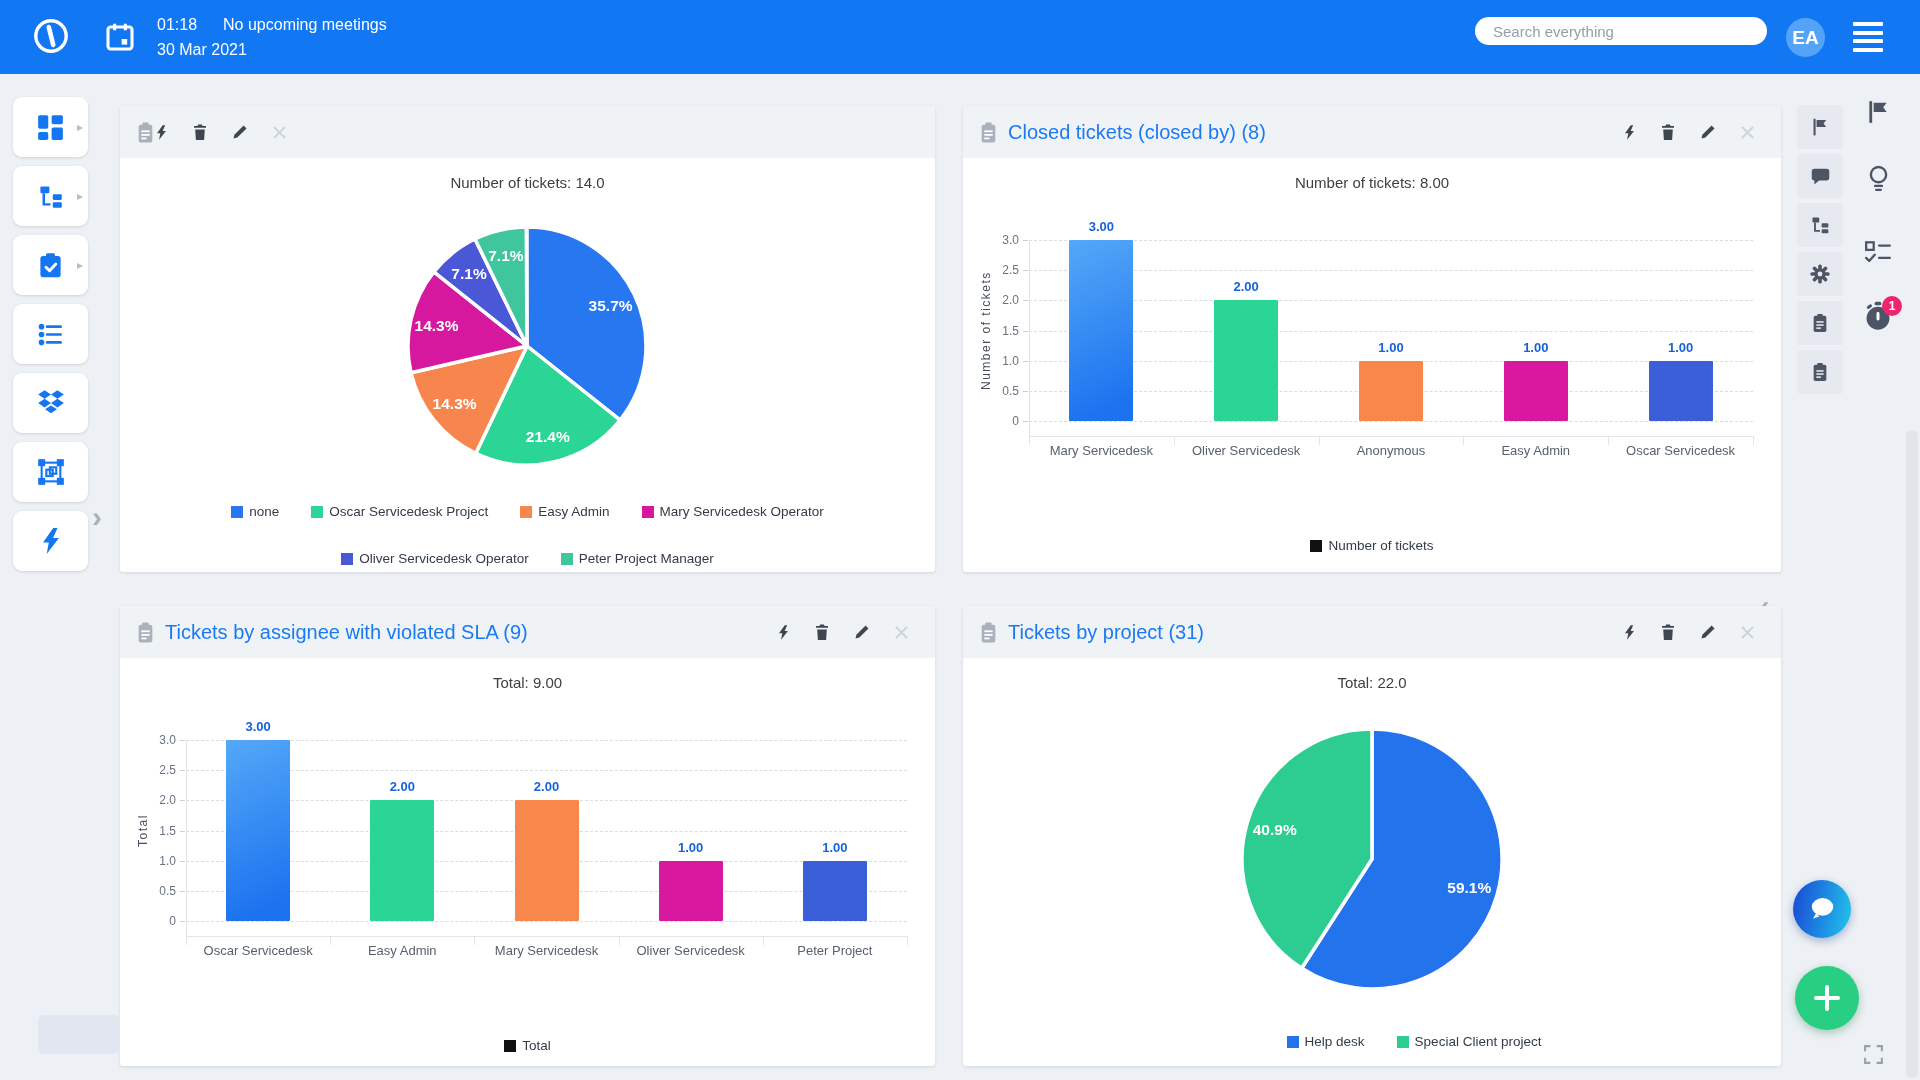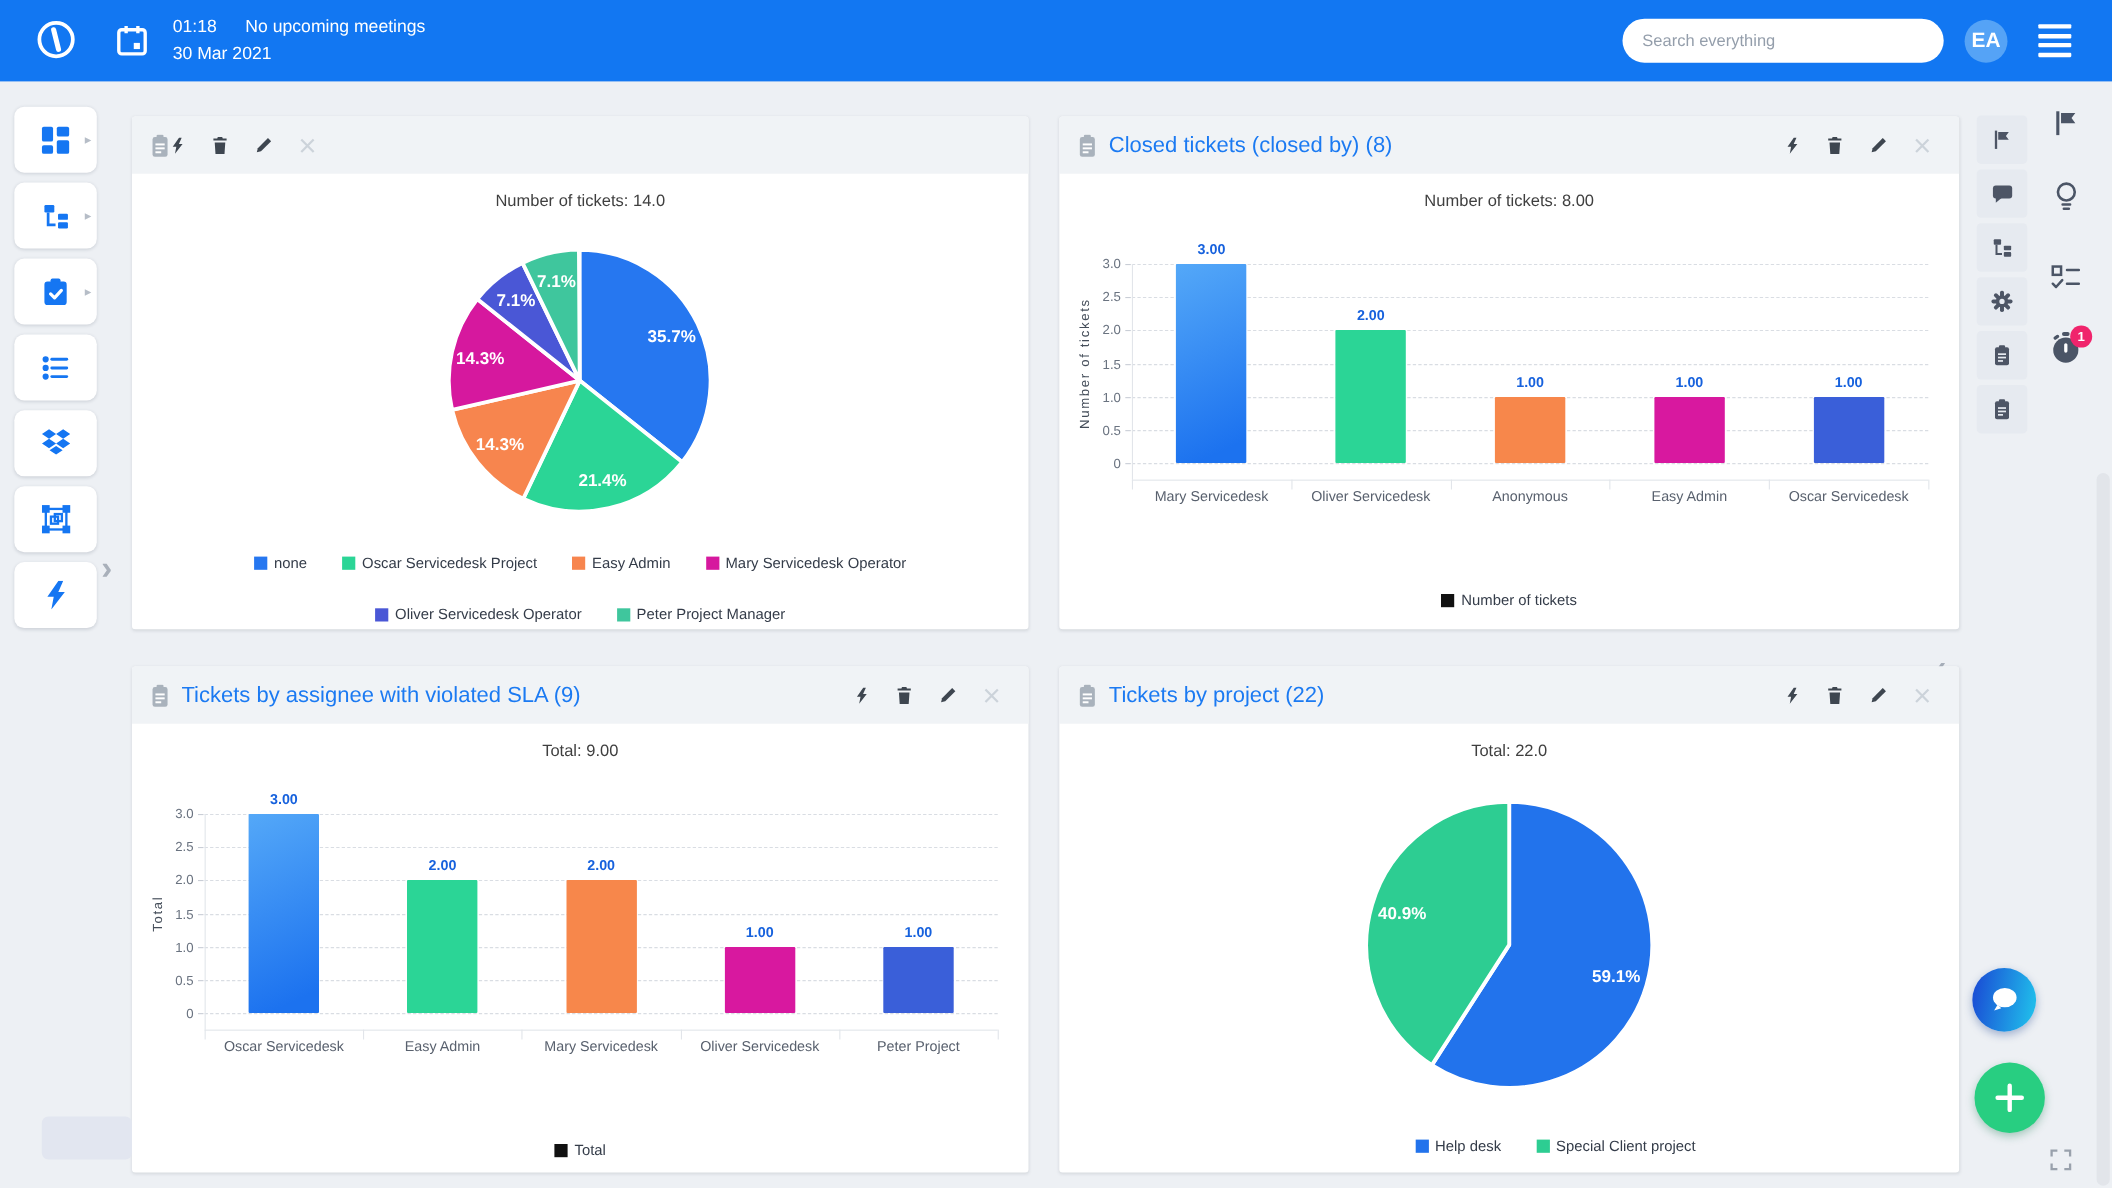--- a/index.html
+++ b/index.html
@@ -9,21 +9,21 @@
     background:#edf0f4;
     font-family:"Liberation Sans", sans-serif;
     color:#333;
   }
   
   .topbar { position:absolute; left:0; top:0; width:1920px; height:74px; background:#1277f2; z-index:20; }
   .logo { position:absolute; left:31px; top:16px; }
   .cal  { position:absolute; left:104px; top:21px; }
   .tb-text { position:absolute; left:157px; top:12px; color:#fff; font-size:16px; line-height:25px; font-weight:500; }
   .tb-line1 span.time { margin-right:26px; }
-  .search { position:absolute; left:1475px; top:17px; width:292px; height:40px; background:#fff; border:none; border-radius:20px; padding:0 18px; font-size:15px; color:#3a4350; outline:none; font-family:"Liberation Sans",sans-serif; }
+  .search { position:absolute; left:1475px; top:17px; width:292px; height:28px; background:#fff; border:none; border-radius:20px; padding:0 18px; font-size:15px; color:#3a4350; outline:none; font-family:"Liberation Sans",sans-serif; }
   .search::placeholder { color:#949eab; }
   .avatar { position:absolute; left:1786px; top:18px; width:39px; height:39px; border-radius:50%; background:#55a3f6; color:#fff; font-size:19px; font-weight:bold; display:flex; align-items:center; justify-content:center; }
   .burger { position:absolute; left:1853px; top:22px; width:30px; height:30px; display:flex; flex-direction:column; justify-content:space-between; cursor:pointer; }
   .burger i { display:block; height:4px; background:#fff; border-radius:1px; }
   
   .rail-item { position:absolute; left:13px; width:75px; height:60px; background:#fff; border-radius:9px; box-shadow:0 1px 3px rgba(31,45,61,.14); display:flex; align-items:center; justify-content:center; cursor:pointer; }
   .rail-item .chev { position:absolute; right:5px; top:50%; transform:translateY(-50%); color:#b6bdc7; font-size:12px; }
   .rail-expander { position:absolute; left:92px; top:500px; font-size:30px; color:#a9b0ba; cursor:pointer; font-weight:bold; }
   .mid-collapse { position:absolute; left:1760px; top:590px; font-size:28px; color:#a6aeb9; cursor:pointer; font-weight:bold; }
   
@@ -383,21 +383,21 @@
 
 <div class="card" id="w4" style="left:963px;top:606px;width:818px;height:460px">
   <div class="card-head">
     <svg width="19" height="21" viewBox="0 0 18 20">
         <rect x="6" y="0.5" width="6" height="4" rx="1" fill="#a9b2bc"></rect>
         <rect x="2.5" y="2.5" width="13" height="17" rx="2" fill="#a9b2bc"></rect>
         <rect x="5" y="8" width="8" height="1.7" fill="#fff"></rect>
         <rect x="5" y="11.4" width="8" height="1.7" fill="#fff"></rect>
         <rect x="5" y="14.8" width="5" height="1.7" fill="#fff"></rect>
       </svg>
-    <span class="card-title">Tickets by project (22)</span>
+    <span class="card-title">Tickets by project (31)</span>
     <span class="head-actions">
       <svg width="13" height="17" viewBox="0 0 16 18" fill="#3e4650">
           <path d="M9.5 0L2.5 10h4L5 18l8.5-11H9.4L12.5 0z"></path>
         </svg>
       <svg width="16" height="17" viewBox="0 0 16 17" fill="#3e4650">
           <path d="M6 0.5h4l.5 1.4H14v1.8H2V1.9h3.5zM3.2 5.5h9.6L12.1 16H3.9z"></path>
         </svg>
       <svg width="16" height="16" viewBox="0 0 16 16" fill="#3e4650">
           <path d="M1.5 14.5l.9-3.8 9.2-9.2 2.9 2.9-9.2 9.2-3.8.9z"></path>
         </svg>

